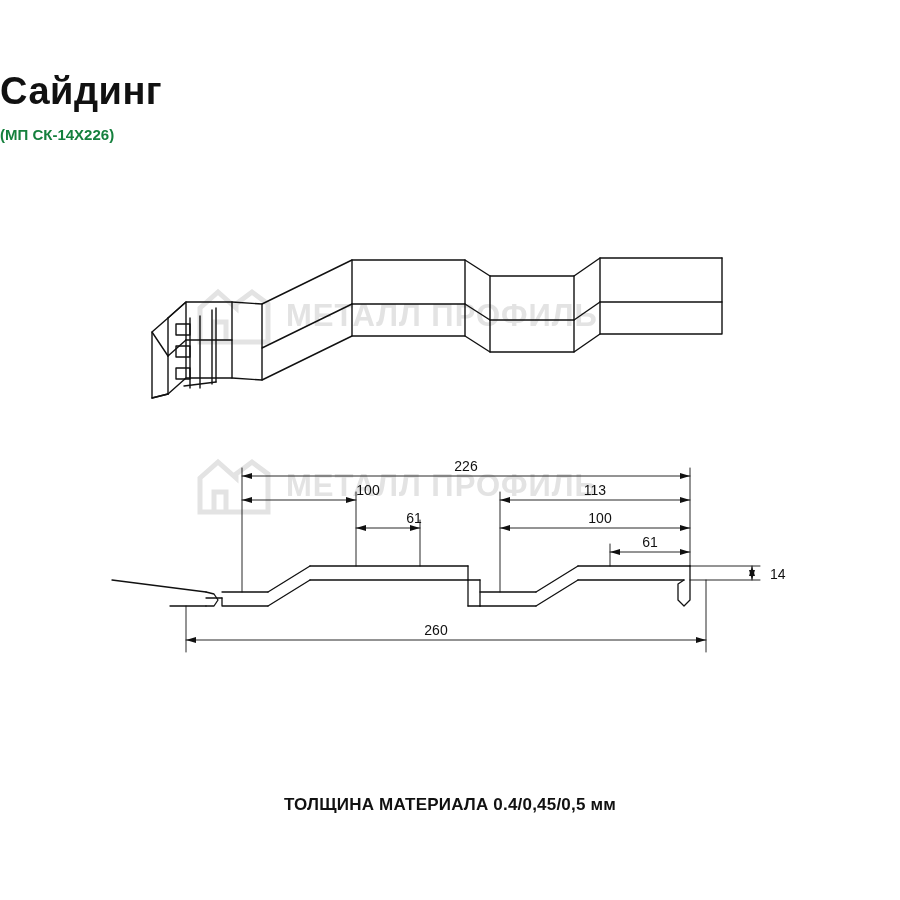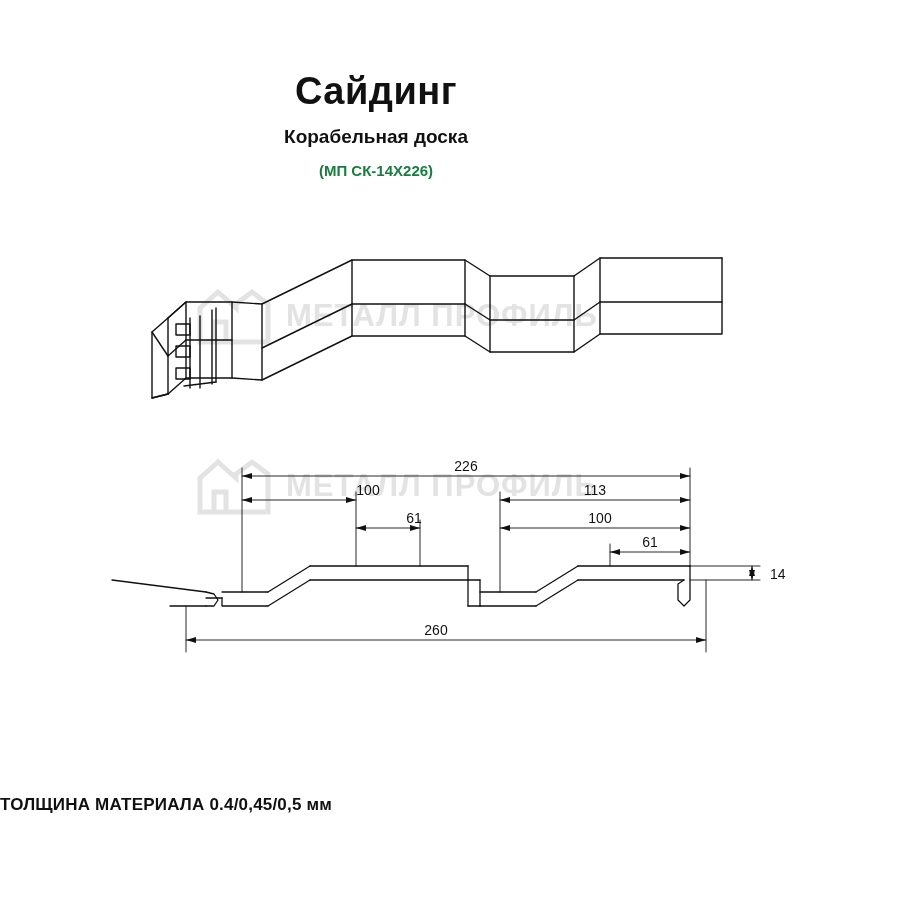--- a/index.html
+++ b/index.html
@@ -20,21 +20,20 @@
     width: 900px;
     height: 900px;
   }
 
   
   .header {
     position: absolute;
     left: 0;
     top: 72px;
     width: 752px;
-    text-align: center;
   }
   .title-main {
     font-size: 38px;
     font-weight: bold;
     letter-spacing: 0.5px;
     line-height: 1.05;
     color: #111;
   }
   .title-sub {
     font-size: 19px;
@@ -87,34 +86,34 @@
     align-items: center;
     gap: 14px;
   }
 
   
   .footer {
     position: absolute;
     left: 0;
     top: 795px;
     width: 900px;
+    text-align: center;
     font-size: 17px;
     font-weight: bold;
     color: #111;
     letter-spacing: 0.2px;
   }
 </style>
 </head>
 <body>
 
 <div class="page">
 
   <div class="header">
     <div class="title-main">Сайдинг</div>
-    <div class="title-sub">Корабельная доска</div>
     <div class="title-code">(МП СК-14Х226)</div>
   </div>
 
   <div class="wm wm-1">
     <div class="wm-row">
       <svg width="76" height="60" viewBox="0 0 76 60">
         <path d="M4 56 L4 22 L22 6 L40 22 L40 18 L56 6 L72 18 L72 56 Z" fill="none" stroke="#e3e3e3" stroke-width="5"></path>
         <path d="M18 56 L18 36 L30 36 L30 56" fill="none" stroke="#e3e3e3" stroke-width="5"></path>
       </svg>
       <span class="wm-text">МЕТАЛЛ ПРОФИЛЬ</span>

